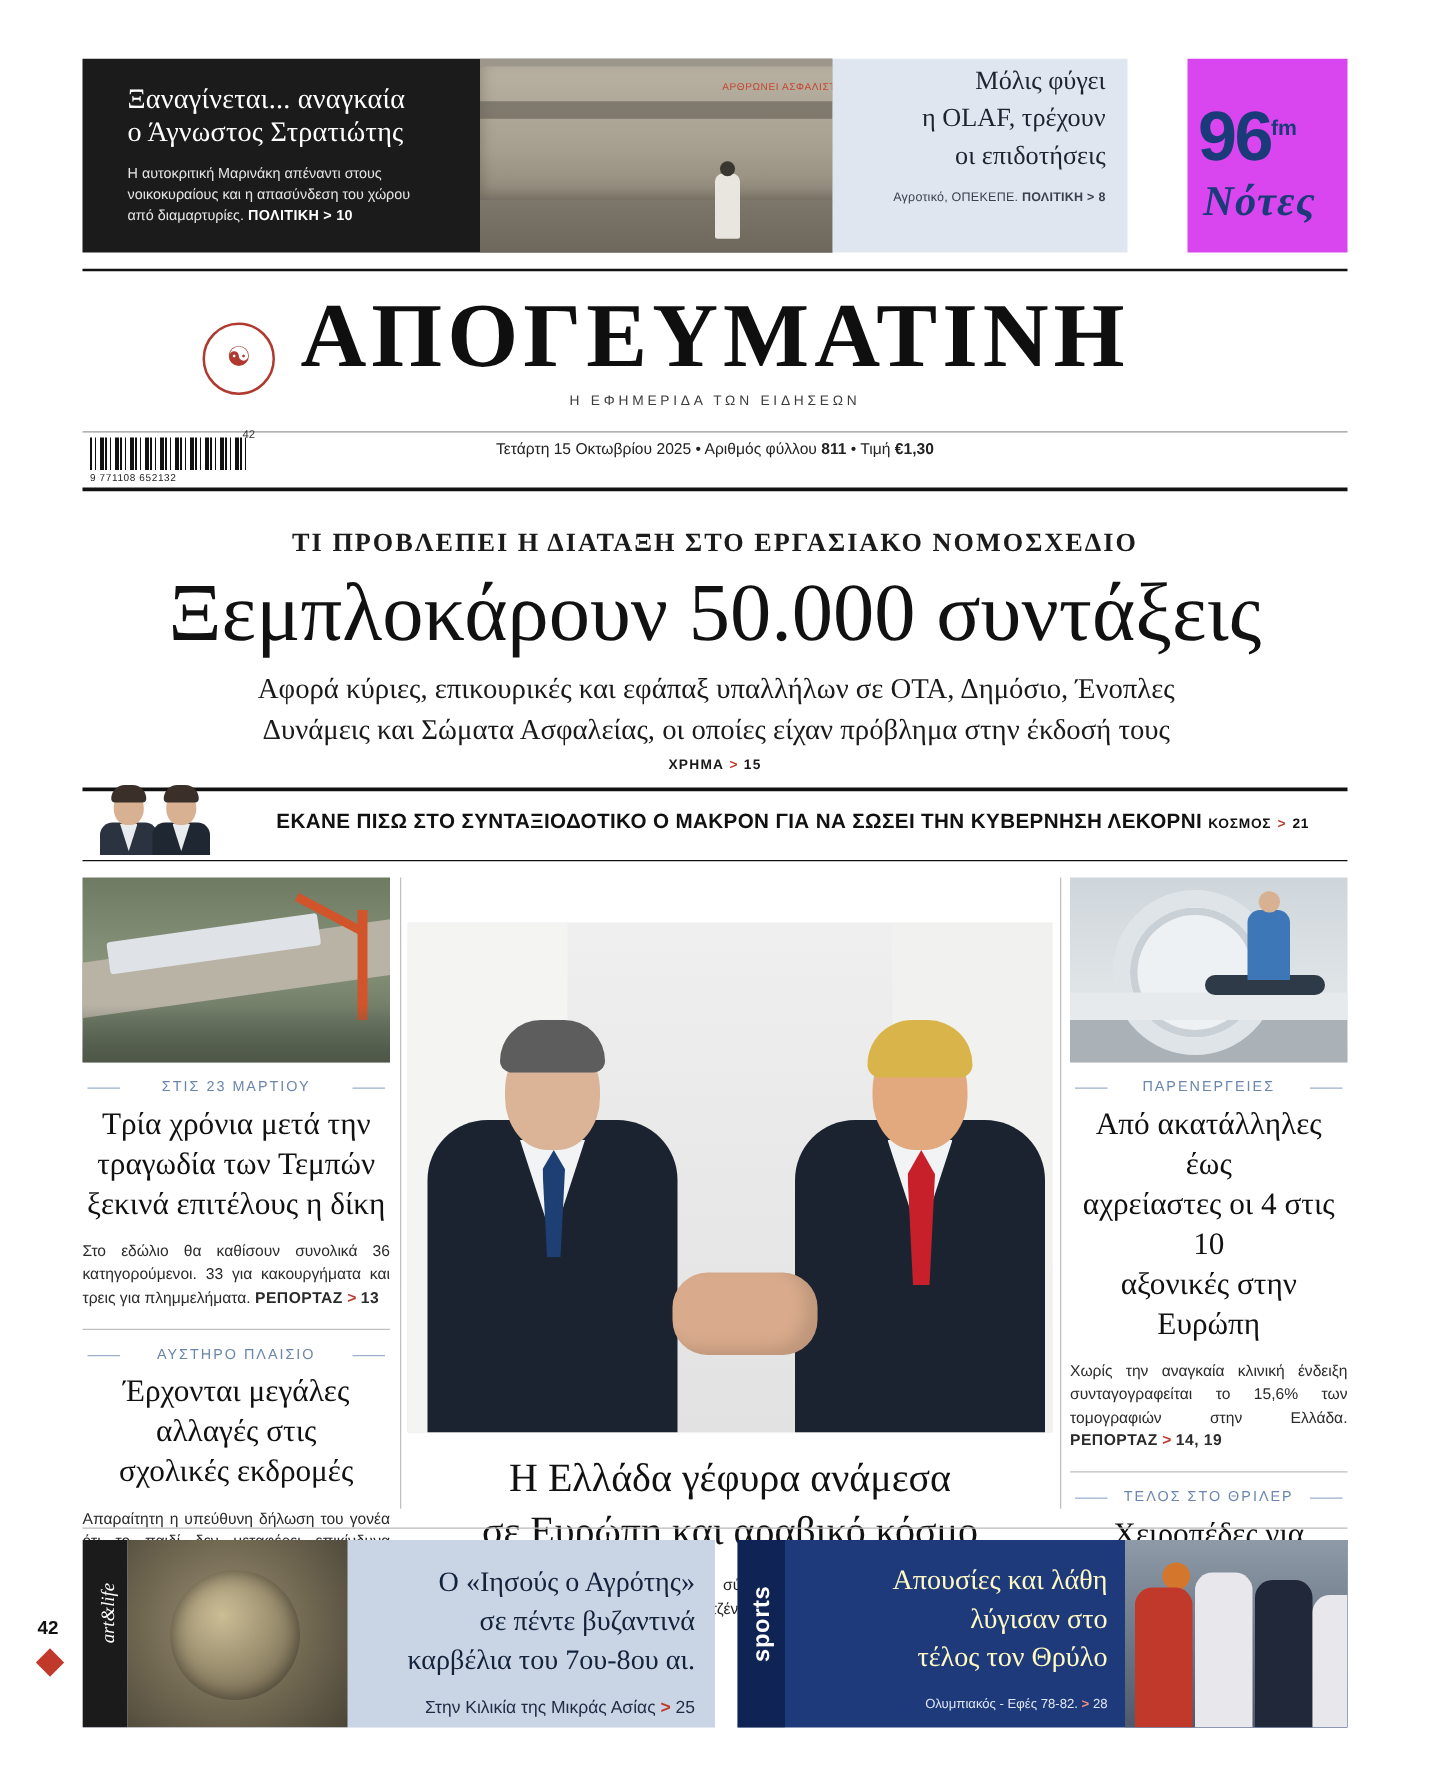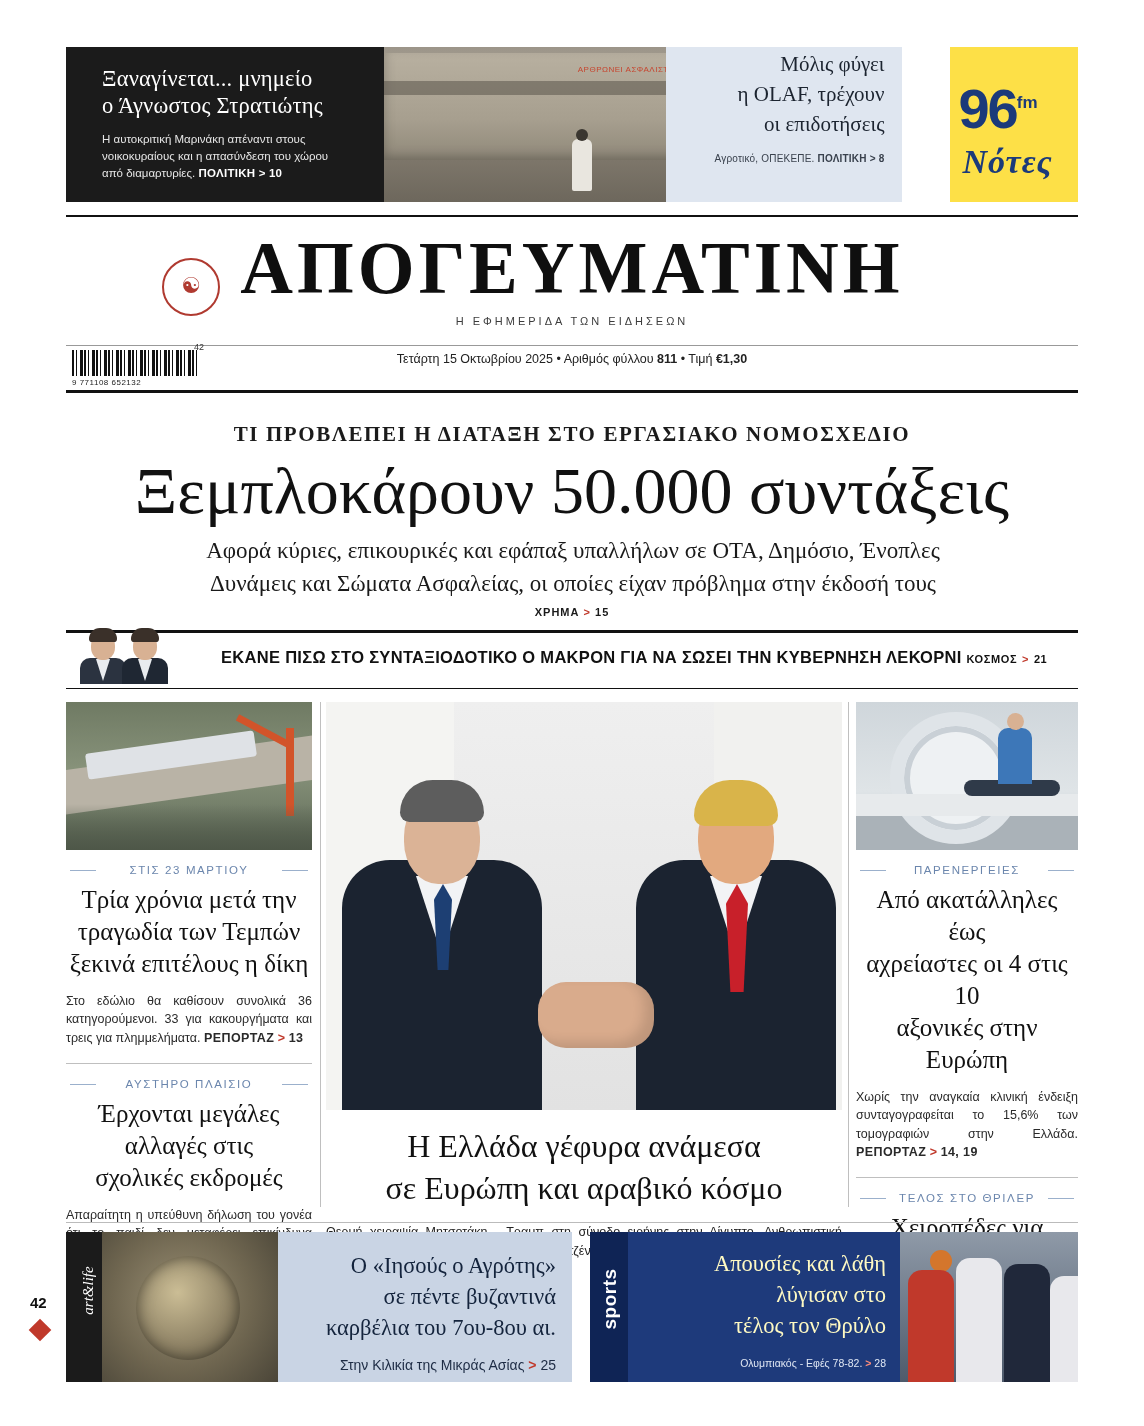--- a/index.html
+++ b/index.html
@@ -127,21 +127,21 @@
   .ts-mid .cap {
     margin-top: 14px;
     font-size: 10px;
     font-family: "Liberation Sans", sans-serif;
     color: #39414d;
     letter-spacing: .2px;
   }
   .ts-mid .cap b { font-weight: bold; }
   .ts-right {
     width: 134px; height: 155px;
-    background: #fde047;
+    background: #d946ef;
     position: relative;
     margin-left: 48px;
   }
   .logo96 {
     position: absolute;
     left: 8px; top: 34px;
     font-family: "Liberation Sans", sans-serif;
     font-weight: bold;
     font-size: 56px;
     color: #1b3a7a;
@@ -336,21 +336,21 @@
     margin-left: 31px;
   }
   .band-text .sec {
     font-size: 11px;
     letter-spacing: .6px;
   }
   .band-text .arrow { color: #c0392b; }
   
   .col-left { position: absolute; left: 66px; top: 702px; width: 246px; }
   .col-right { position: absolute; left: 856px; top: 702px; width: 222px; }
-  .col-center { position: absolute; left: 326px; top: 702px; width: 516px; }
+  .col-center { position: absolute; left: 326px; top: 738px; width: 516px; }
 
   .vrule { position: absolute; top: 702px; width: 1px; height: 505px; background: #bfbfbf; }
   .vrule.v1 { left: 320px; }
   .vrule.v2 { left: 848px; }
 
   .thumb-left {
     width: 246px; height: 148px;
     background: linear-gradient(to bottom, #6f7a63 0%, #87927a 45%, #5f6a58 100%);
     position: relative; overflow: hidden;
   }
@@ -678,21 +678,21 @@
     <div class="ts-left">
       <div class="ts-photo">
         <div class="bldg"></div>
         <div class="band"></div>
         <div class="graffiti">ΑΡΘΡΩΝΕΙ ΑΣΦΑΛΙΣΤΑ</div>
         <div class="ground"></div>
         <div class="guard"></div>
       </div>
       <div class="ts-left-text">
         <div class="ts-head">
-          <div>Ξαναγίνεται... μνημείο</div>
+          <div>Ξαναγίνεται... αναγκαία</div>
           <div>ο Άγνωστος Στρατιώτης</div>
         </div>
         <div class="ts-sub">
           <span>Η αυτοκριτική Μαρινάκη απέναντι στους</span><br>
           <span>νοικοκυραίους και η απασύνδεση του χώρου</span><br>
           <span>από διαμαρτυρίες.</span>
           <span class="sec">ΠΟΛΙΤΙΚΗ</span>
           <span class="sec">&gt;</span>
           <span class="sec">10</span>
         </div>

